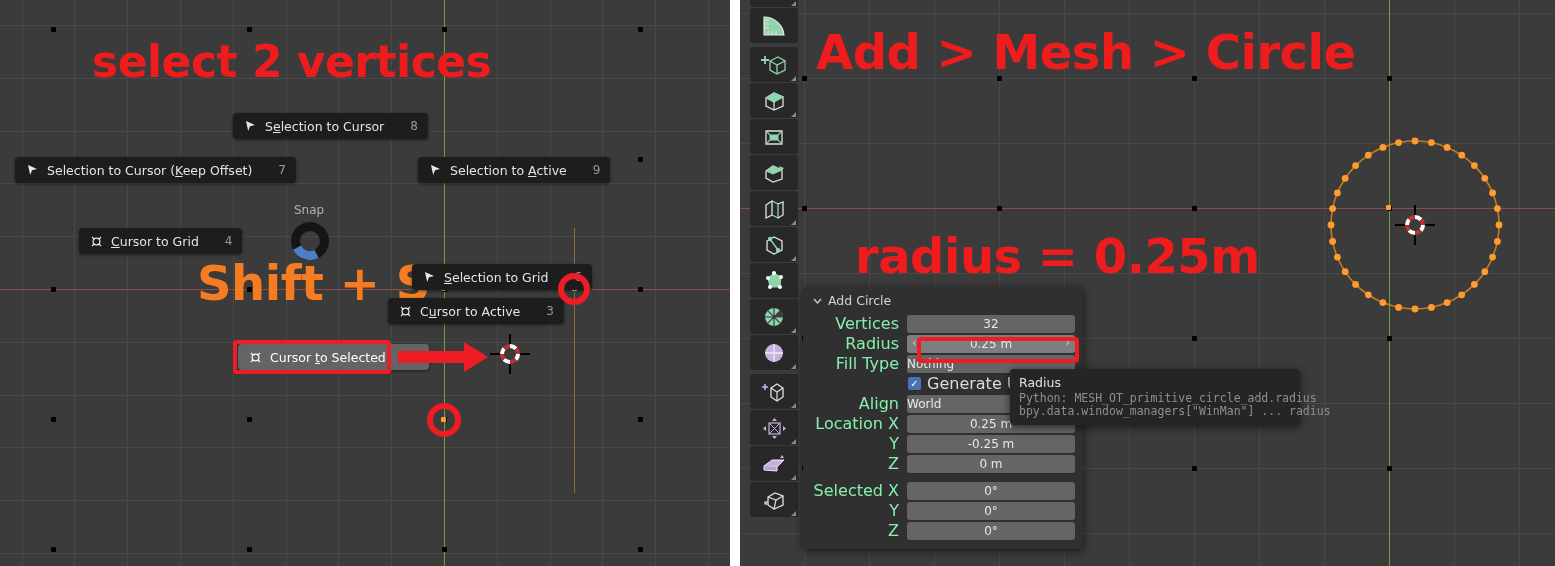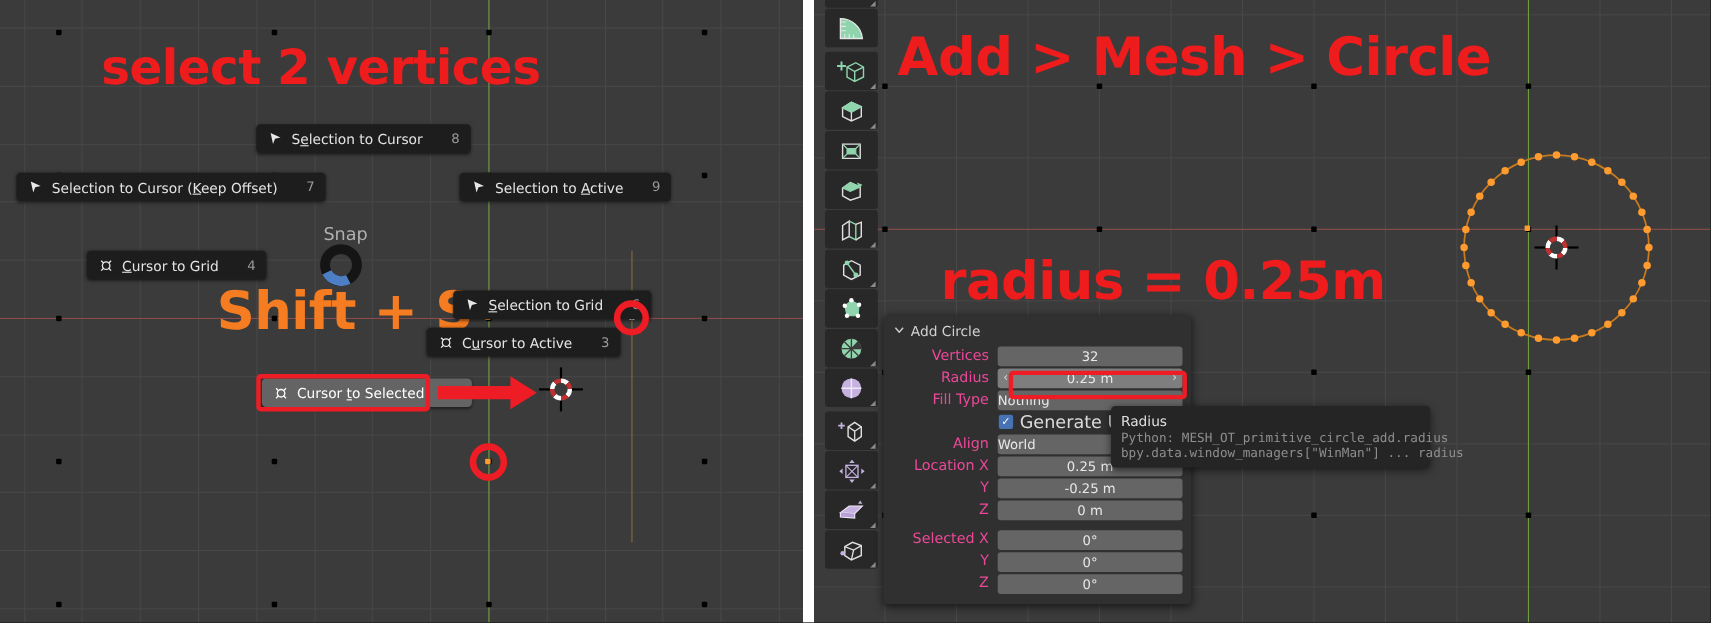--- a/index.html
+++ b/index.html
@@ -58,21 +58,21 @@
   .anno {
     position: absolute;
     color: #ee1c1c;
     font-weight: bold;
     white-space: nowrap;
     letter-spacing: -0.5px;
   }
   .anno.orange { color: #f57c20; }
 
   
-  #snap-label { position: absolute; color: #b0b0b0; font-size: 16px; }
+  #snap-label { position: absolute; color: #b0b0b0; font-size: 12px; }
   #snap-ring {
     position: absolute; width: 38px; height: 38px; border-radius: 50%;
     border: 9px solid #151515;
   }
   #snap-seg {
     position: absolute; width: 38px; height: 38px; border-radius: 50%;
     border: 9px solid transparent; border-bottom-color: #4d7fc4;
     transform: rotate(18deg);
   }
 
@@ -124,21 +124,21 @@
     border-radius: 4px;
     width: 280px;
     padding: 6px 8px 8px 8px;
     box-shadow: 0 2px 8px rgba(0,0,0,.6);
   }
   #op-header { display: flex; align-items: center; color: #d2d2d2; font-size: 12.5px; margin-bottom: 6px; }
   #op-header .chev { margin: 0 6px 0 2px; font-size: 10px; color: #cfcfcf; }
   .field-row { display: flex; align-items: center; height: 19px; margin-bottom: 1px; }
   .field-label {
     width: 96px; text-align: right; padding-right: 8px;
-    color: #ec4899; font-size: 13px;
+    color: #86efac; font-size: 16px;
   }
   .field-ctl {
     flex: 1; height: 18px; background: #656565; border-radius: 3px;
     color: #e8e8e8; font-size: 12px;
     display: flex; align-items: center; justify-content: center;
     position: relative;
   }
   .field-ctl.left { justify-content: flex-start; padding-left: 0; }
   .field-ctl .arw {
     position: absolute; font-size: 11px; color: #d8d8d8; top: 1px;

